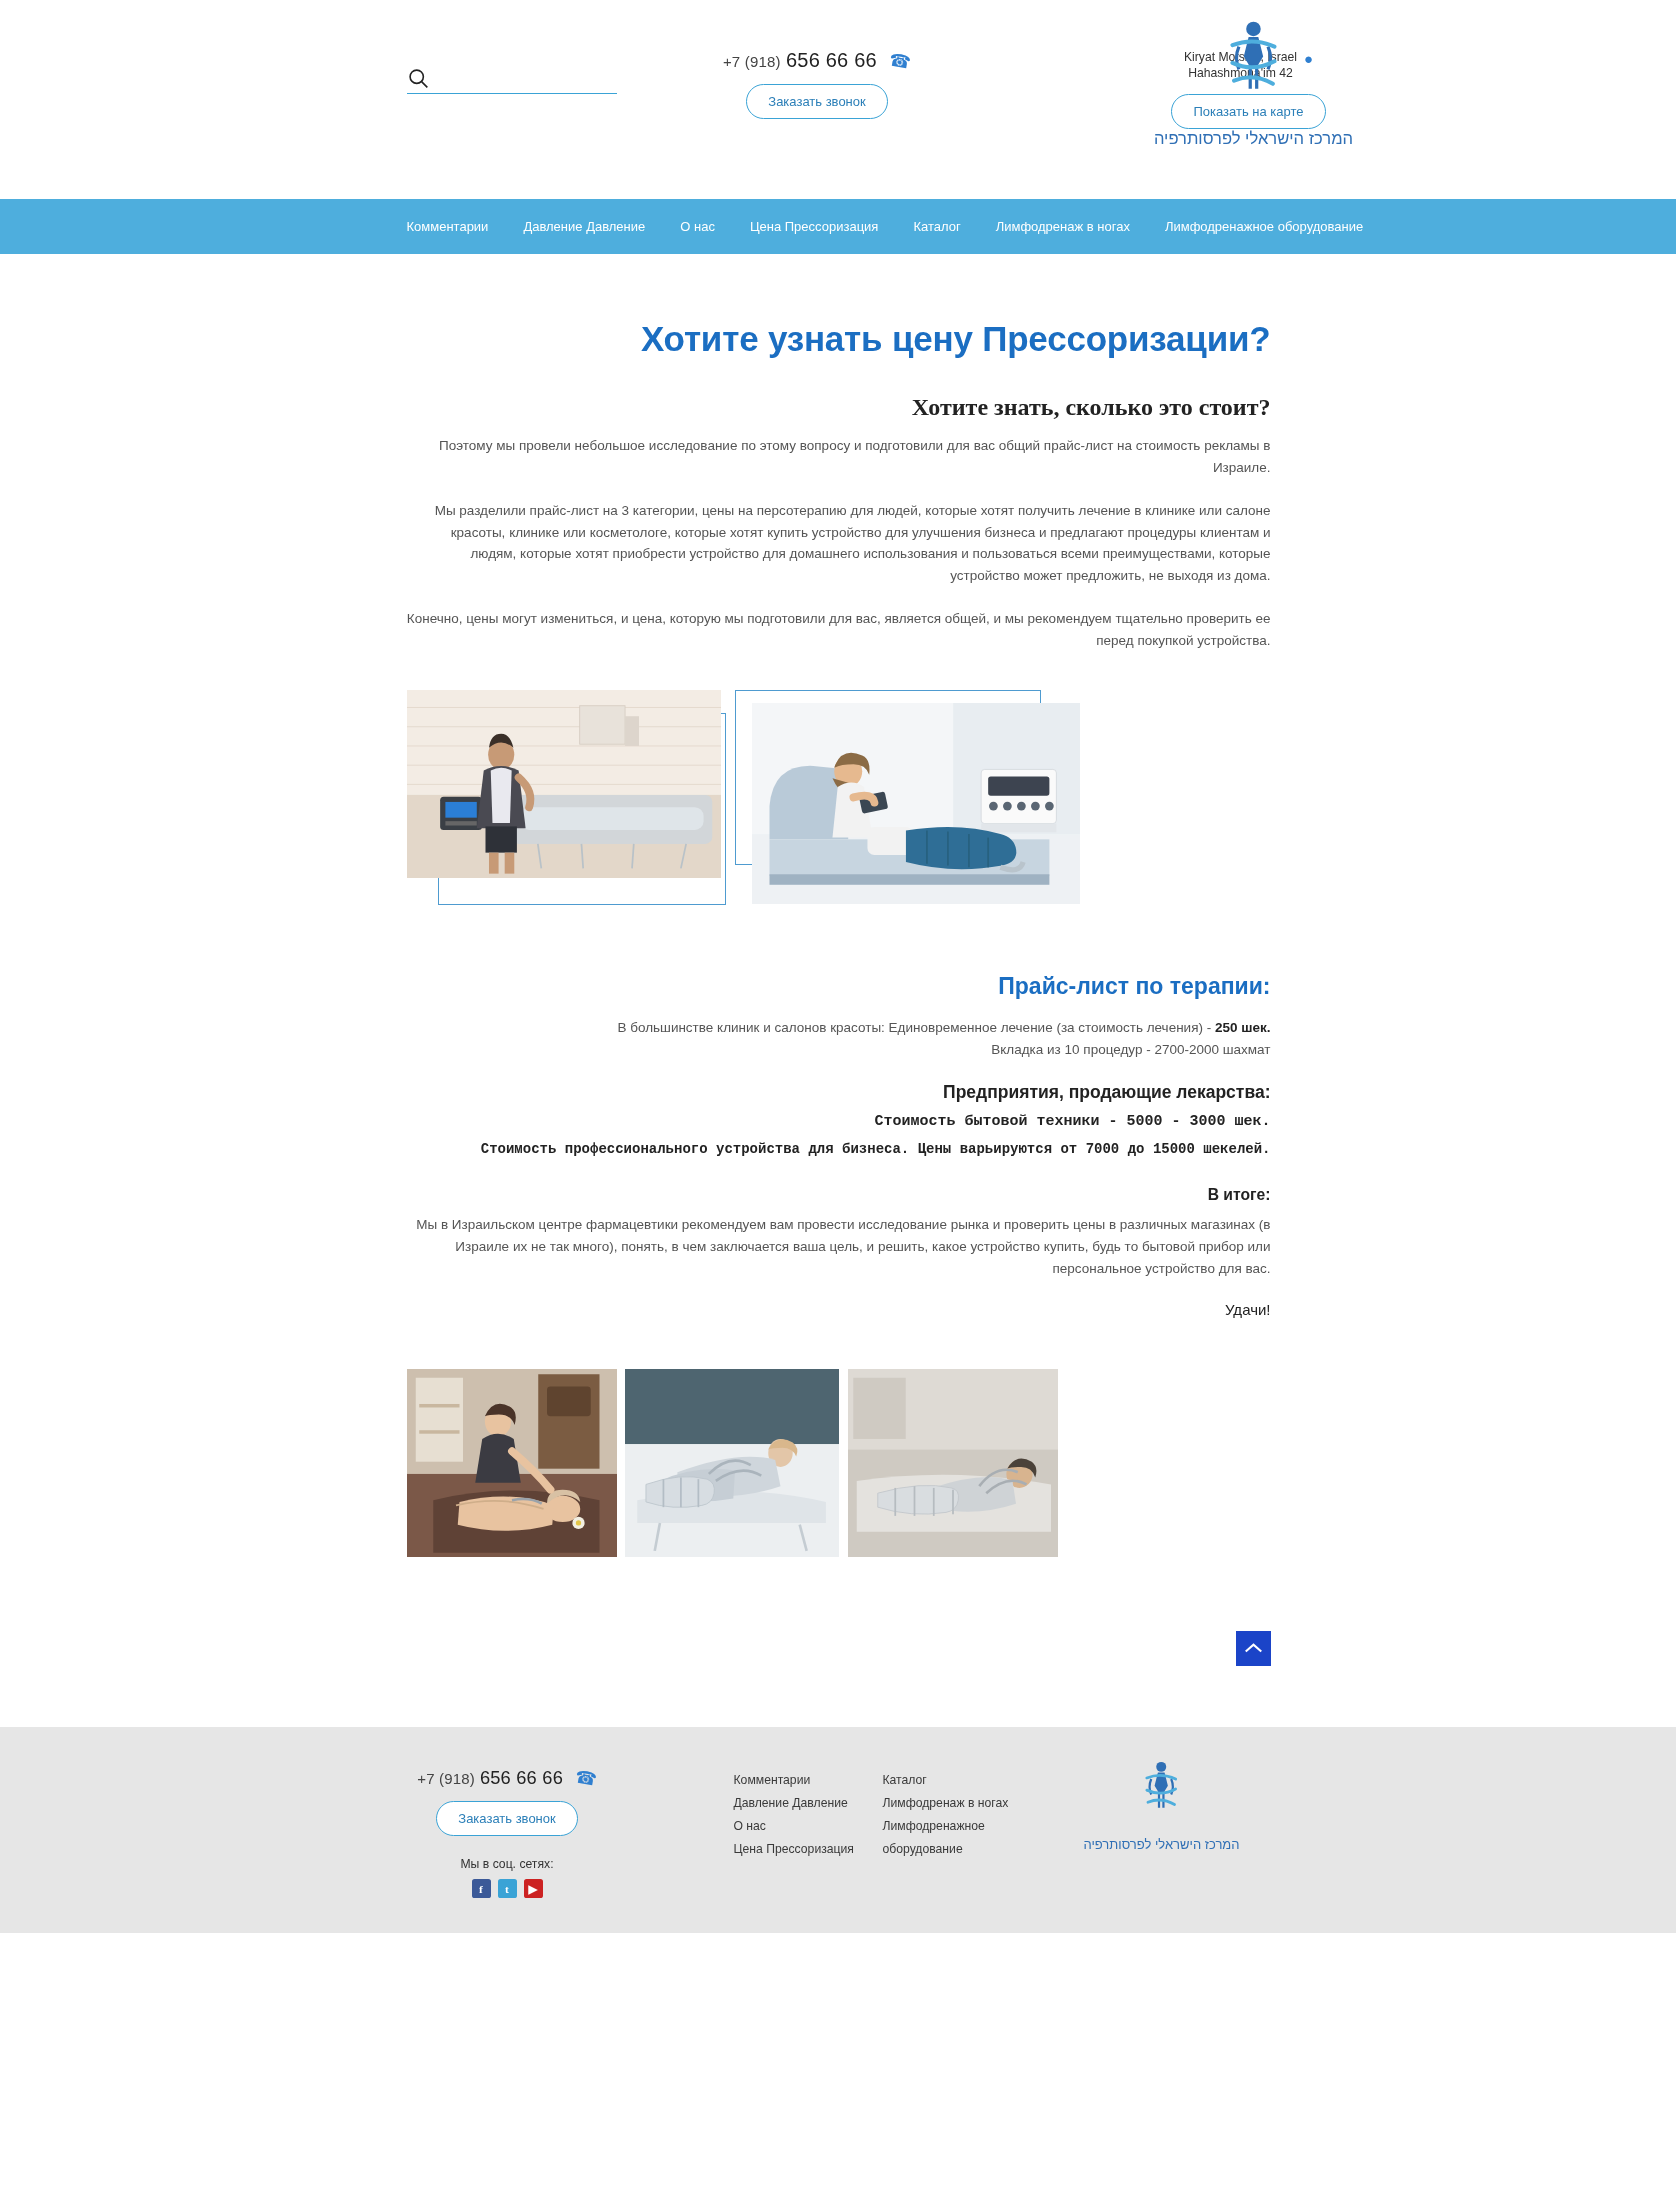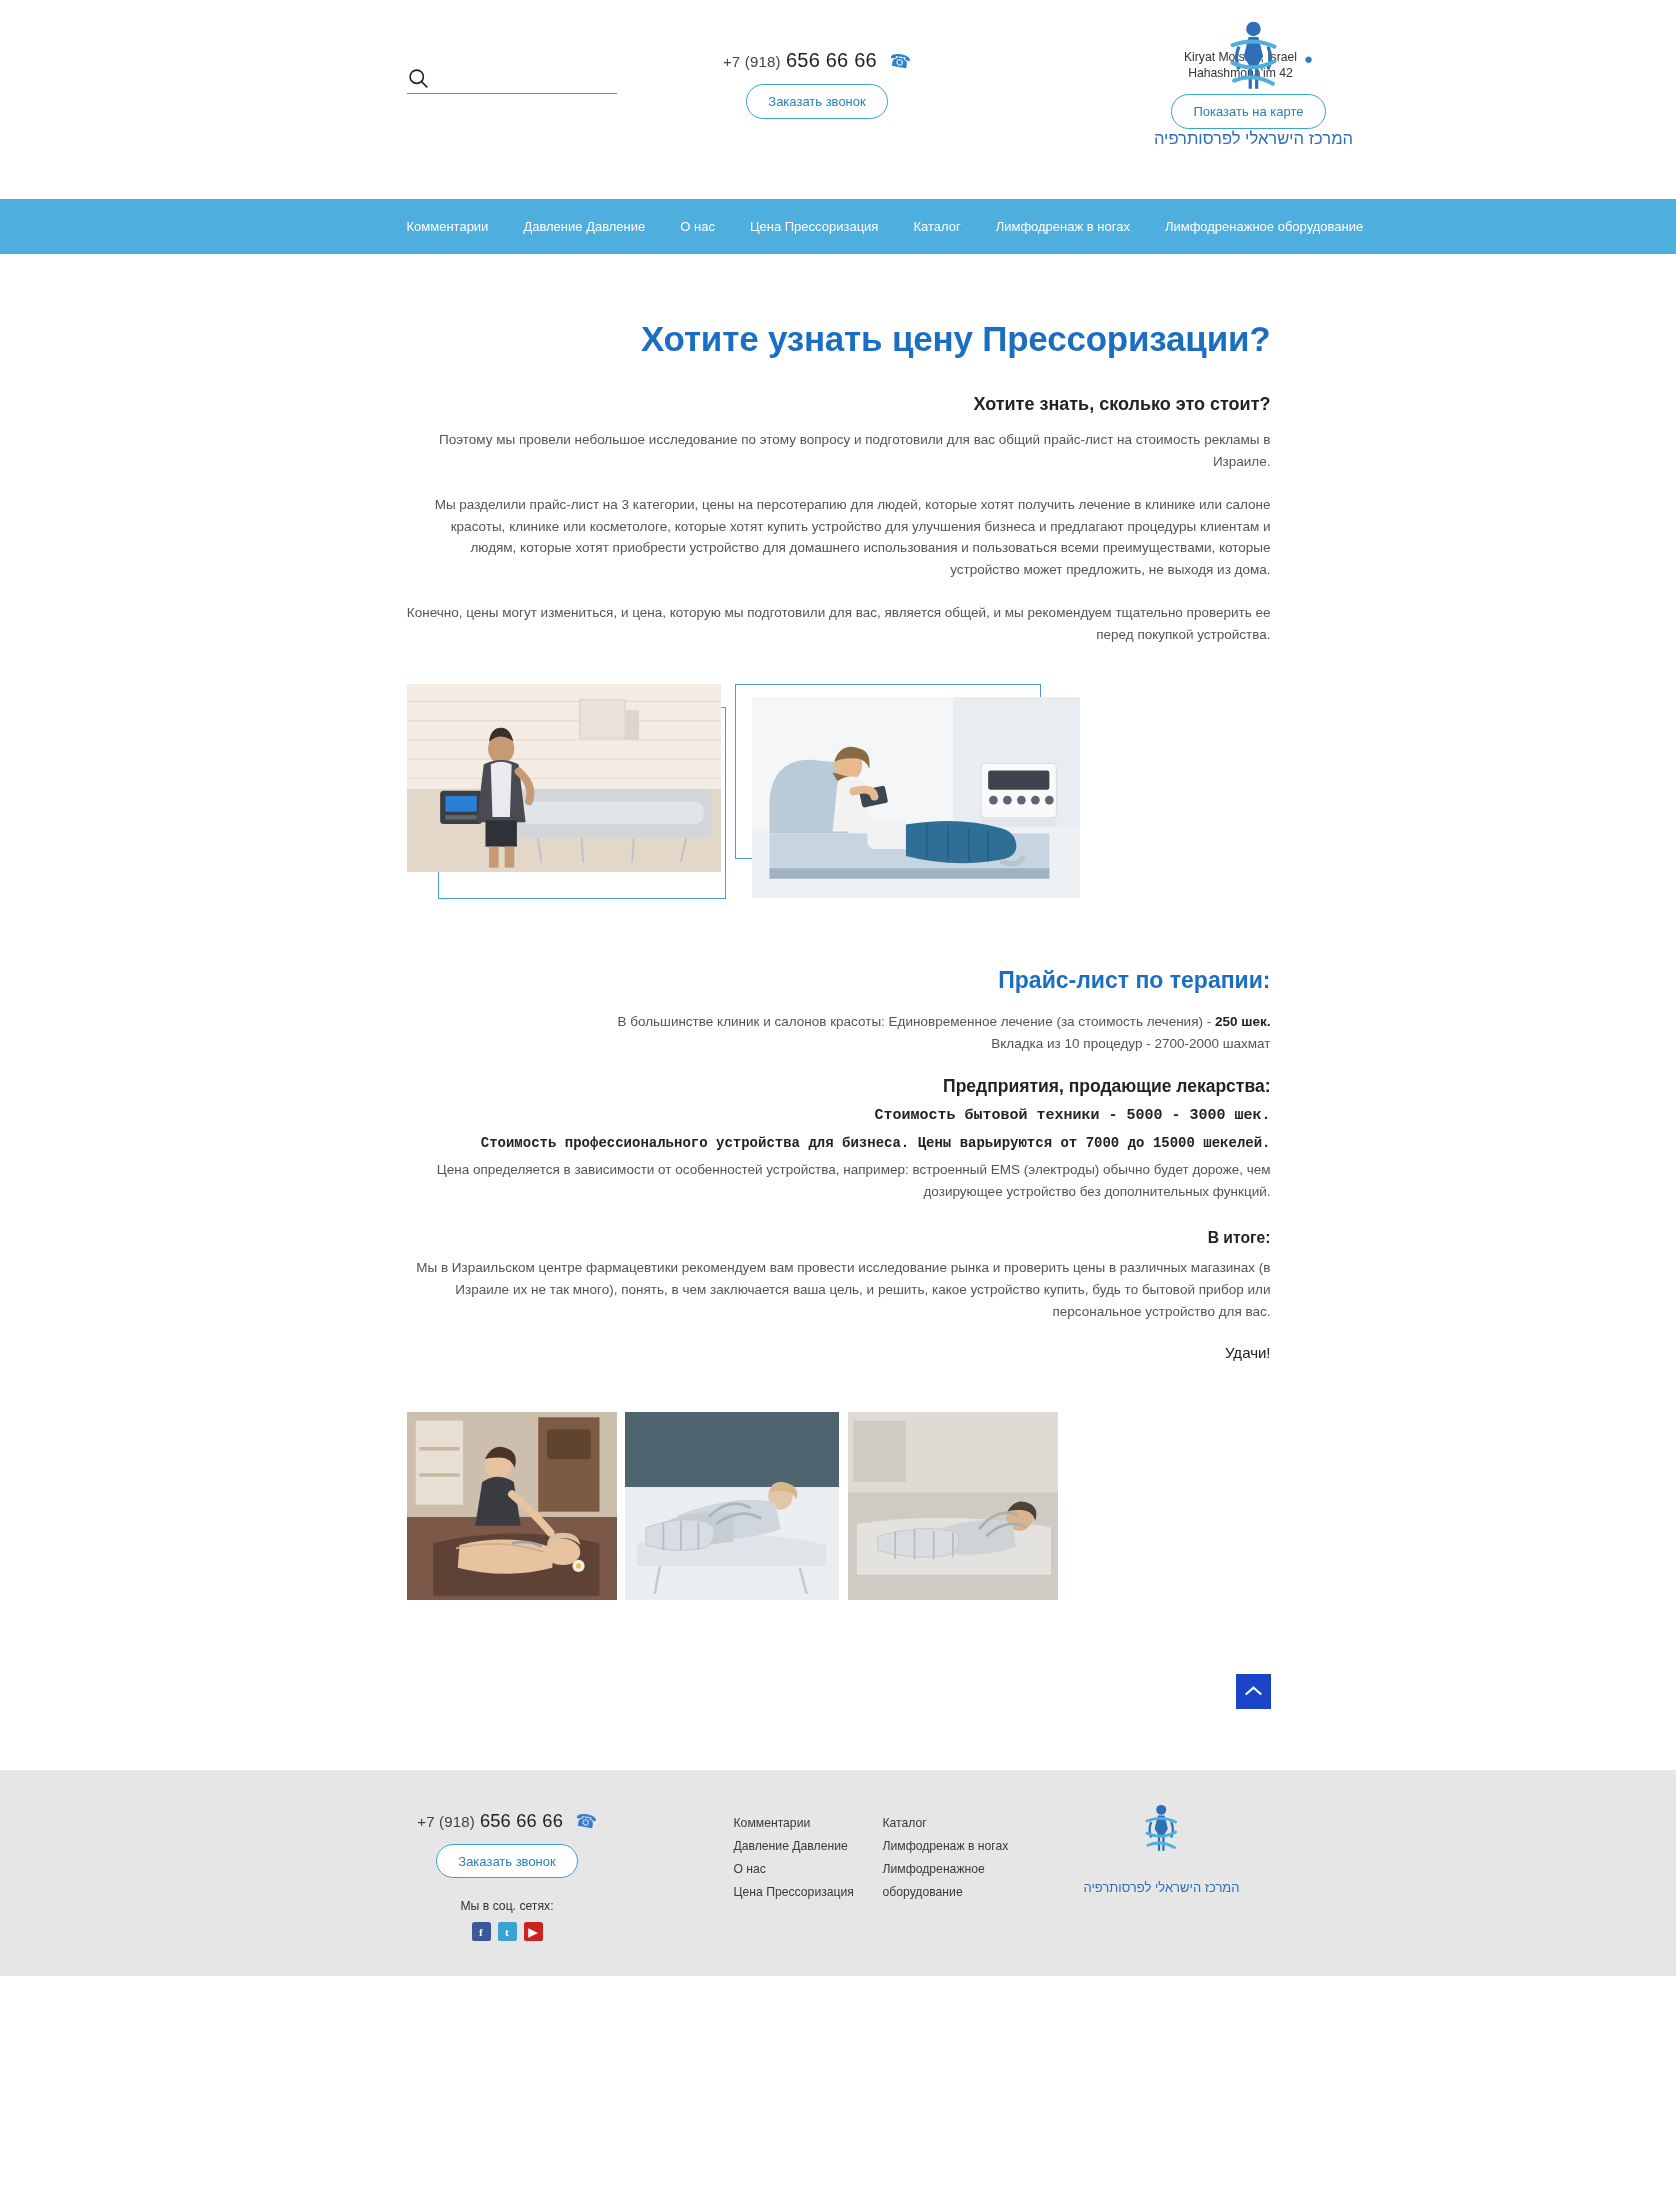--- a/index.html
+++ b/index.html
@@ -161,23 +161,24 @@
     text-align: right;
     color: #1b6ec2;
     font-size: 35px;
     font-weight: bold;
     margin: 65px 0 35px 0;
     letter-spacing: -0.2px;
   }
   h2.sub-title {
     text-align: right;
     color: #222;
-    font-size: 18px;
+    font-size: 24px;
     font-weight: bold;
     margin: 12px 0 14px 0;
+    font-family: Liberation Serif, serif;
   }
   p.body-text {
     text-align: right;
     color: #555;
     font-size: 13.5px;
     line-height: 1.62;
     margin: 0 0 21px 0;
   }
 
   
@@ -518,21 +519,20 @@
 
   <h2 class="price-title">Прайс-лист по терапии:</h2>
   <p class="price-line">
     <span>В большинстве клиник и салонов красоты: Единовременное лечение (за стоимость лечения) - </span><b>250 шек.</b>
   </p>
   <p class="price-line">Вкладка из 10 процедур - 2700-2000 шахмат</p>
 
   <h3 class="price-h3">Предприятия, продающие лекарства:</h3>
   <p class="price-strong">Стоимость бытовой техники - 5000 - 3000 шек.</p>
   <p class="price-strong big">Стоимость профессионального устройства для бизнеса. Цены варьируются от 7000 до 15000 шекелей.</p>
-  <p class="body-text">Цена определяется в зависимости от особенностей устройства, например: встроенный EMS (электроды) обычно будет дороже, чем дозирующее устройство без дополнительных функций.</p>
 
   <h3 class="summary-h">В итоге:</h3>
   <p class="body-text">Мы в Израильском центре фармацевтики рекомендуем вам провести исследование рынка и проверить цены в различных магазинах (в Израиле их не так много), понять, в чем заключается ваша цель, и решить, какое устройство купить, будь то бытовой прибор или персональное устройство для вас.</p>
   <p class="good-luck">Удачи!</p>
 
   <div class="photos-2">
     <div class="ph-b">
       <svg class="scene" viewBox="0 0 240 215" preserveAspectRatio="none">
         <rect width="240" height="215" fill="#d9cfc4"></rect>
         <rect x="0" y="0" width="240" height="120" fill="#cdbfae"></rect>

